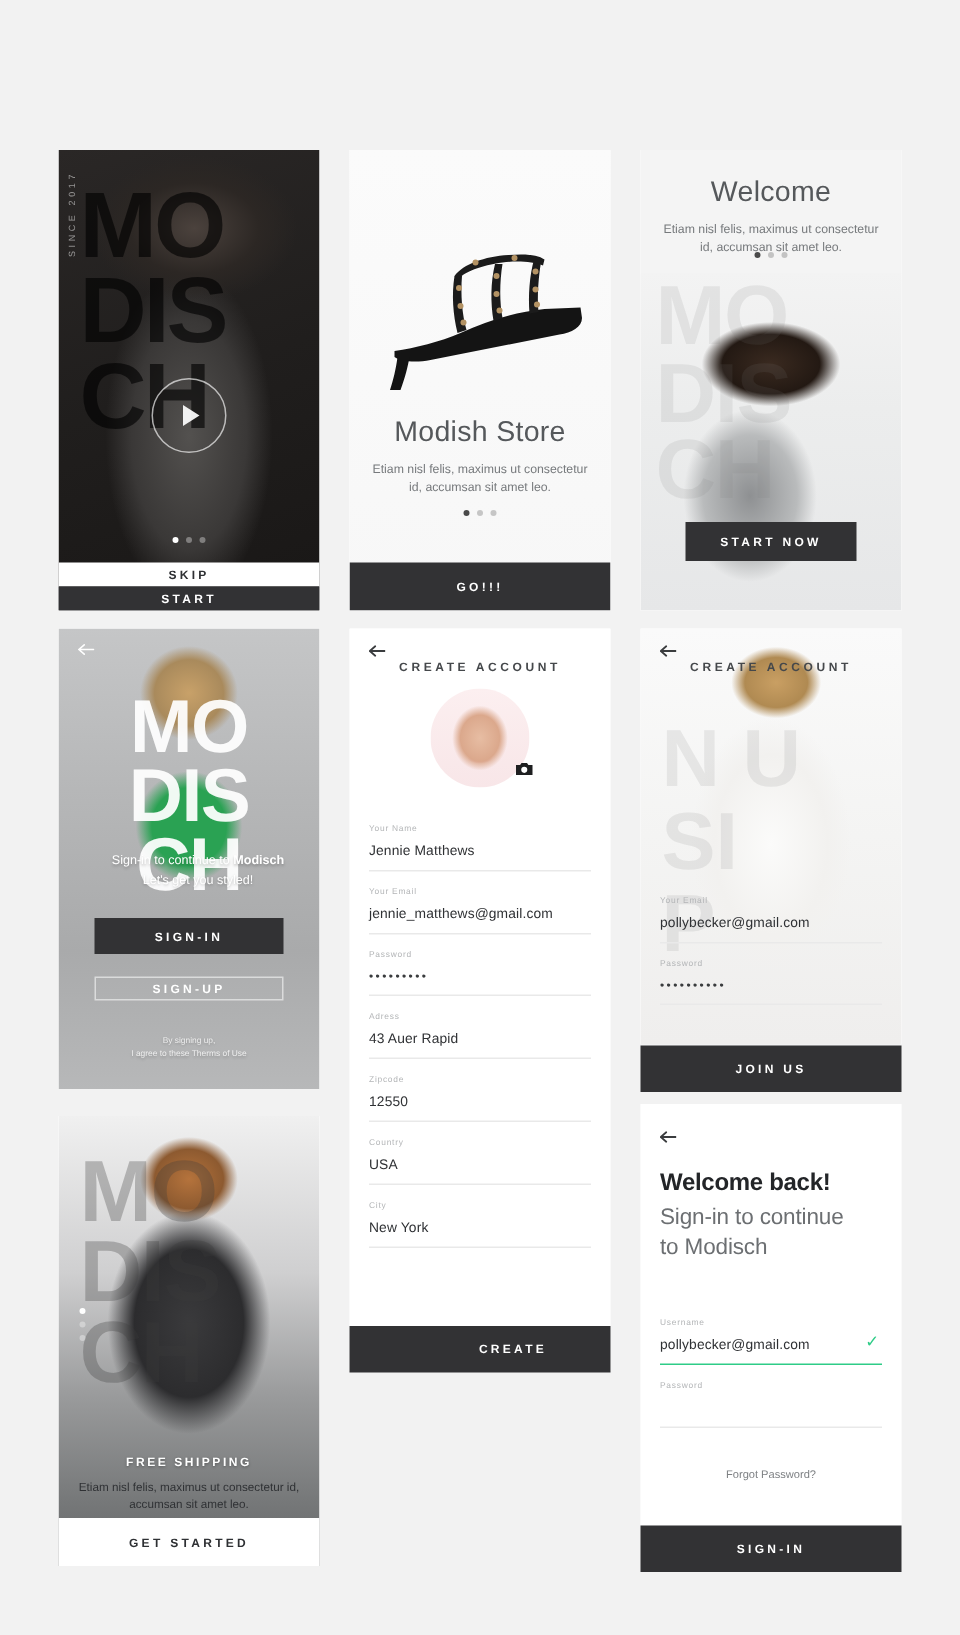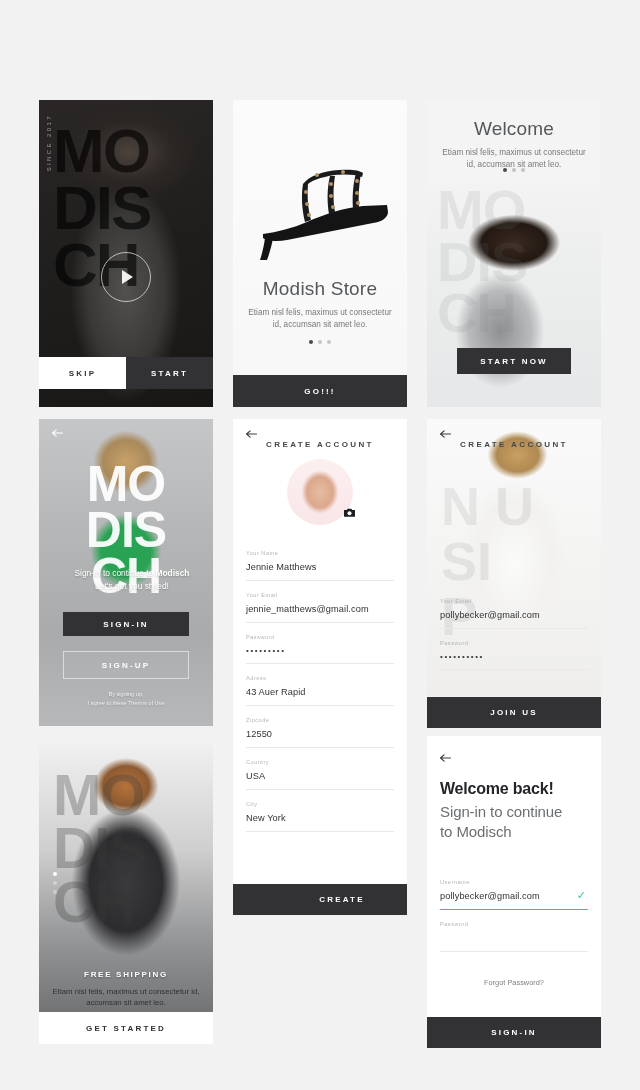--- a/index.html
+++ b/index.html
@@ -137,21 +137,21 @@
     display: flex; align-items: center; justify-content: center;
     font-size: 8px; font-weight: bold; letter-spacing: 2.2px;
   }
   .btn-outline {
     border: 1px solid rgba(255,255,255,0.55); color: #ffffff;
     display: flex; align-items: center; justify-content: center;
     font-size: 8px; font-weight: bold; letter-spacing: 2.2px;
     background: rgba(255,255,255,0.03);
   }
   .bottom-bar { position: absolute; left: 0; bottom: 0; width: 174px; height: 32px; }
-  .split { position: absolute; left: 0; bottom: 18px; width: 174px; height: 32px; display: flex; }
+  .split { position: absolute; left: 0; bottom: 0; width: 174px; height: 32px; display: flex; flex-direction: column; }
   .split > div { flex: 1; height: 32px; }
 
   
   .hl { position: absolute; left: 0; width: 174px; text-align: center; }
   .hl-big { font-size: 19px; font-weight: normal; color: #55585b; letter-spacing: 0.2px; }
   .hl-sub { font-size: 8.2px; color: #76797c; line-height: 1.45; padding: 0 14px; margin-top: 7px; }
 
   
   .form-head {
     position: relative; height: 30px; display: flex; align-items: flex-end;
@@ -311,21 +311,21 @@
       <div class="ghost-letters ghost-white">
         <div>MO</div>
         <div>DIS</div>
         <div>CH</div>
       </div>
       <div class="signin-copy" style="top:148px;padding-left:12px;">
         <div><span>Sign-in to continue to </span><b>Modisch</b></div>
         <div>Let's get you styled!</div>
       </div>
       <div class="btn-dark" style="position:absolute; left:24px; top:193px; width:126px; height:24px;">SIGN-IN</div>
-      <div class="btn-outline" style="position:absolute; left:24px; top:232px; width:126px; height:28px;">SIGN-UP</div>
+      <div class="btn-outline" style="position:absolute; left:24px; top:232px; width:126px; height:16px;">SIGN-UP</div>
       <div class="terms" style="top:271px;">
         <div>By signing up,</div>
         <div>I agree to these Therms of Use</div>
       </div>
     </div>
   </div>
 
   <div class="card" style="left:39px; top:744px; height:300px;">
     <div class="shot">
       <div class="photo photo-ship"></div>

